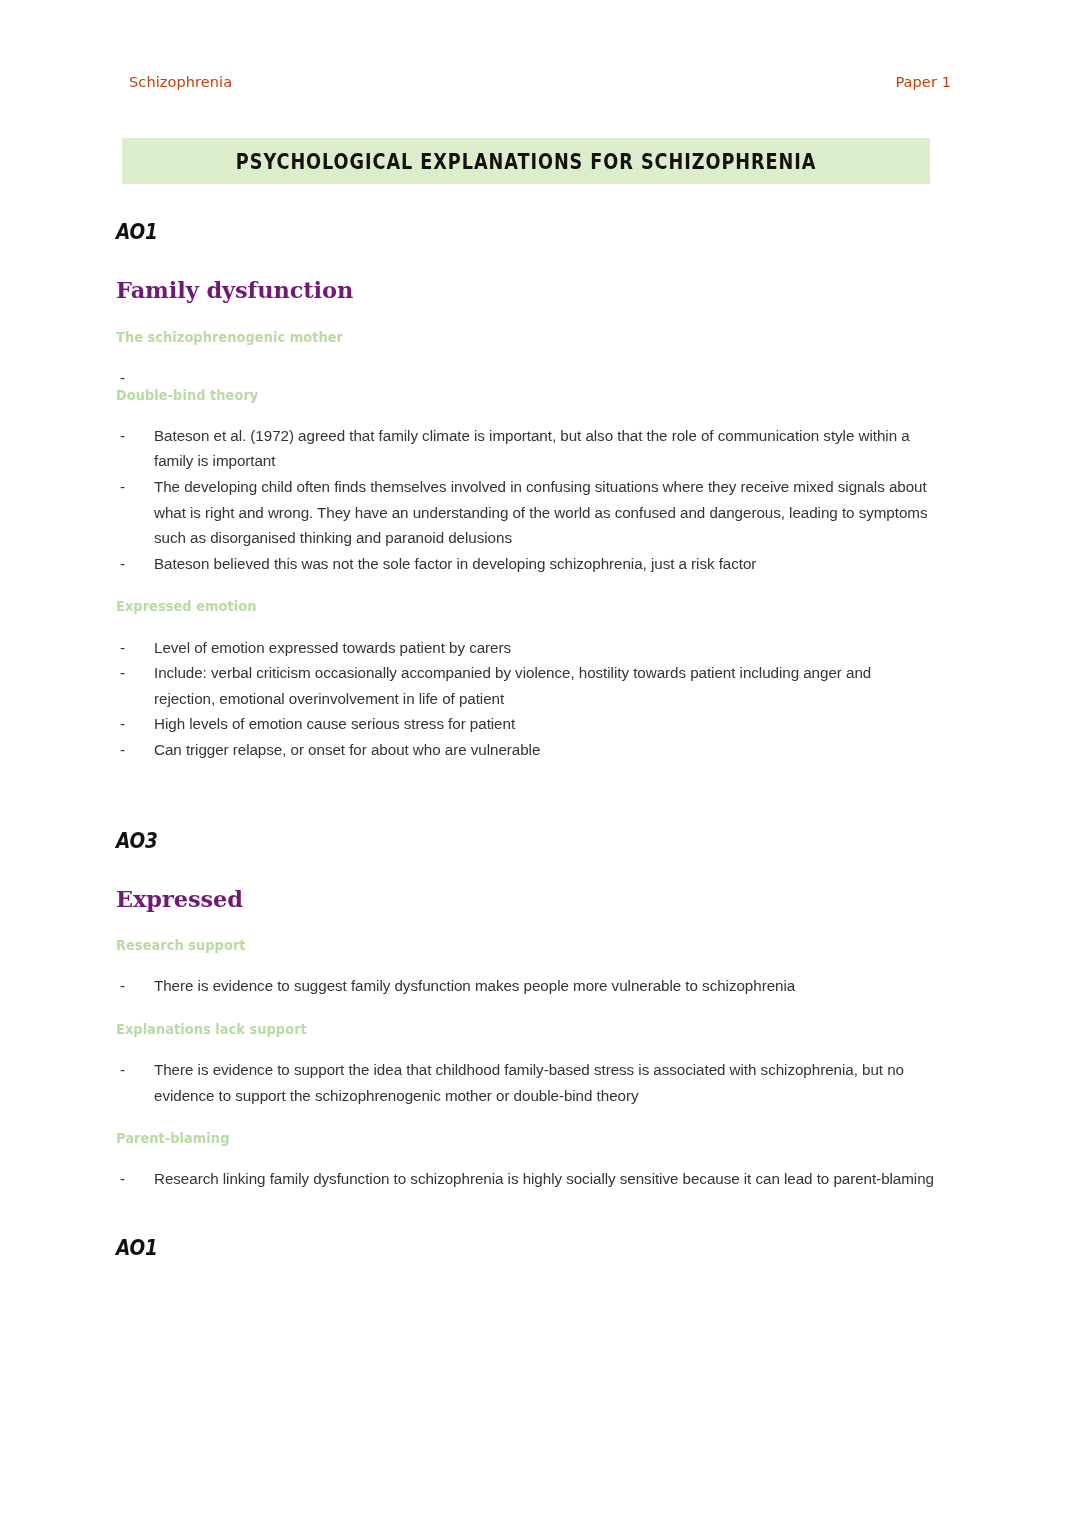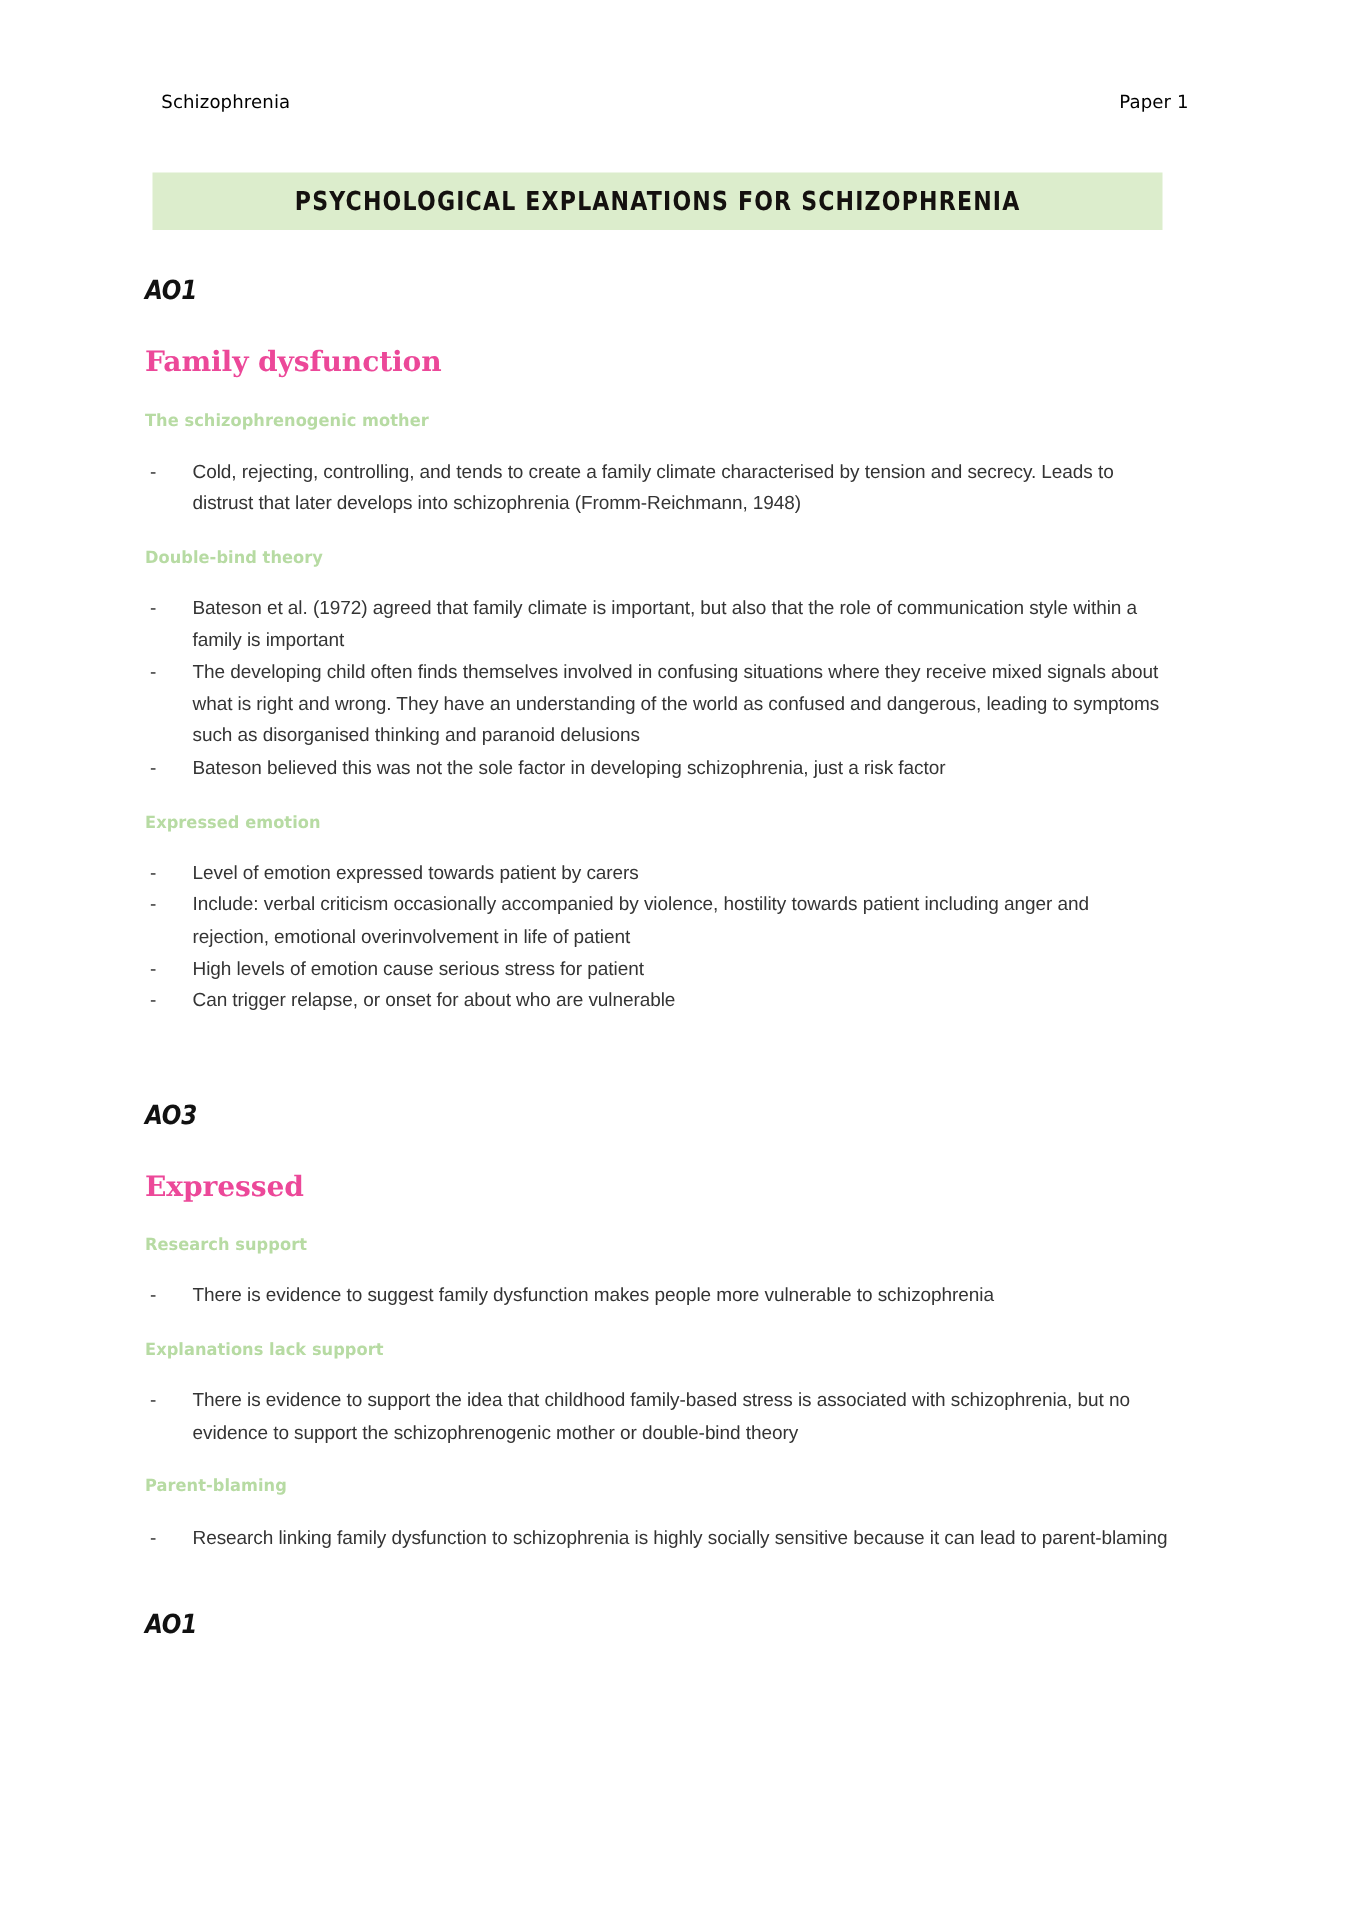--- a/index.html
+++ b/index.html
@@ -29,21 +29,21 @@
     top: 74px;
     left: 129px;
     right: 110px;
     display: flex;
     justify-content: space-between;
     align-items: baseline;
   }
   .running-head span {
     font-family: "DejaVu Sans", sans-serif;
     font-size: 14.5px;
-    color: #000000;
+    color: #c2410c;
     letter-spacing: 0.1px;
   }
   .running-head .right-slot {
     padding-right: 19px;
   }
 
   
   .title-banner {
     position: absolute;
     top: 138px;
@@ -87,21 +87,21 @@
     transform-origin: left center;
     margin: 0;
     line-height: 1;
   }
 
   
   .h-major {
     font-family: "DejaVu Serif", serif;
     font-weight: bold;
     font-size: 22.5px;
-    color: #ec4899;
+    color: #701a75;
     letter-spacing: -0.1px;
     margin: 0;
     line-height: 1;
   }
 
   
   .h-minor {
     font-family: "DejaVu Sans", sans-serif;
     font-weight: bold;
     font-size: 13.5px;
@@ -165,21 +165,21 @@
 
     <div>
       <div class="ao-heading">AO1</div>
       <div class="sp-ao-to-major"></div>
       <div class="h-major">Family dysfunction</div>
 
       <div class="sp-major-to-minor"></div>
       <div class="h-minor">The schizophrenogenic mother</div>
       <div class="sp-minor-to-list"></div>
       <ul class="bullets">
-        <li><span class="dash">-</span><span>Cold, rejecting, controlling, and tends to create a family climate characterised by tension and secrecy. Leads to distrust that later develops into schizophrenia (Fromm-Reichmann, 1948)</span></li>
+        <li><span class="dash">-</span></li>
       </ul>
 
       <div class="sp-list-to-minor"></div>
       <div class="h-minor">Double-bind theory</div>
       <div class="sp-minor-to-list"></div>
       <ul class="bullets">
         <li><span class="dash">-</span><span>Bateson et al. (1972) agreed that family climate is important, but also that the role of communication style within a family is important</span></li>
         <li><span class="dash">-</span><span>The developing child often finds themselves involved in confusing situations where they receive mixed signals about what is right and wrong. They have an understanding of the world as confused and dangerous, leading to symptoms such as disorganised thinking and paranoid delusions</span></li>
         <li><span class="dash">-</span><span>Bateson believed this was not the sole factor in developing schizophrenia, just a risk factor</span></li>
       </ul>

